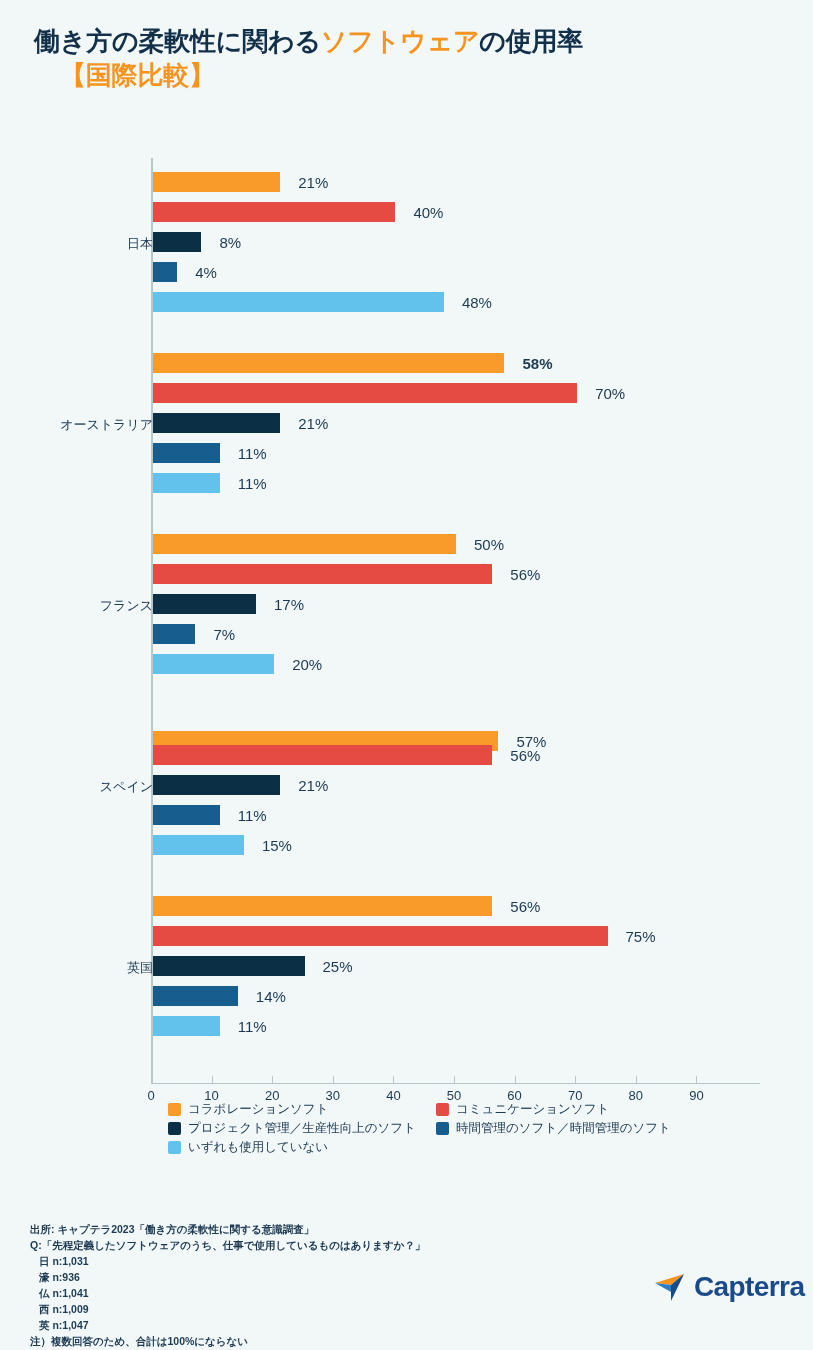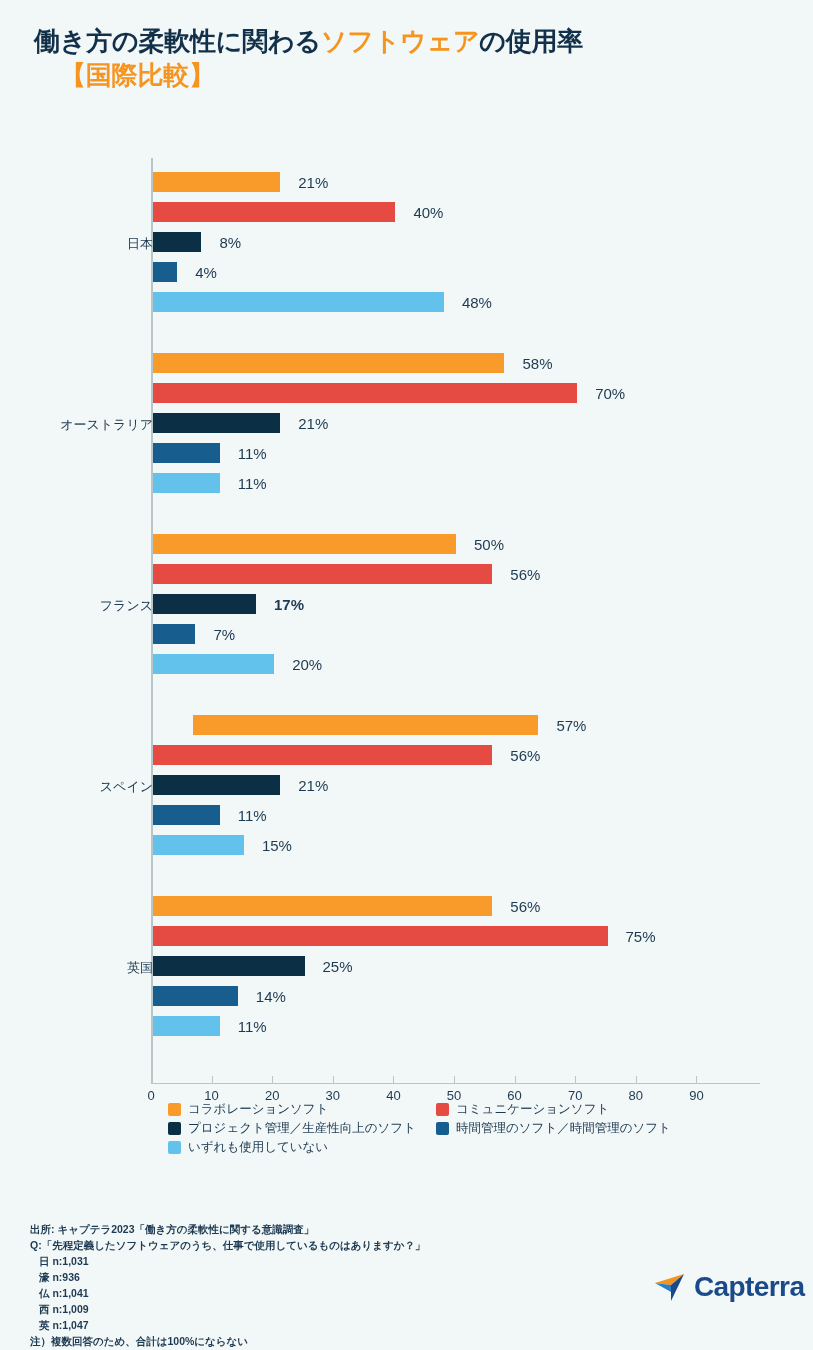--- a/index.html
+++ b/index.html
@@ -195,21 +195,21 @@
           </div>
           <div class="bar-row" style="top: 120px; width: 620px;">
             <div class="bar" style="width: 290.88px; background: rgb(98, 194, 236);"></div>
             <span class="bar-value" style="left: 290.88px;">48%</span>
           </div>
         </div>
         <div class="group" style="top: 203px; height: 150px;">
           <div class="group-label" style="top: 63px;">オーストラリア</div>
           <div class="bar-row" style="top: 0px; width: 620px;">
             <div class="bar" style="width: 351.48px; background: rgb(249, 155, 43);"></div>
-            <span class="bar-value" style="left: 351.48px;">58%</span>
+            <span class="bar-value" style="left: 351.48px; font-weight: bold;">58%</span>
           </div>
           <div class="bar-row" style="top: 30px; width: 620px;">
             <div class="bar" style="width: 424.2px; background: rgb(229, 75, 67);"></div>
             <span class="bar-value" style="left: 424.2px;">70%</span>
           </div>
           <div class="bar-row" style="top: 60px; width: 620px;">
             <div class="bar" style="width: 127.26px; background: rgb(11, 47, 68);"></div>
             <span class="bar-value" style="left: 127.26px;">21%</span>
           </div>
           <div class="bar-row" style="top: 90px; width: 620px;">
@@ -226,34 +226,34 @@
           <div class="bar-row" style="top: 0px; width: 620px;">
             <div class="bar" style="width: 303px; background: rgb(249, 155, 43);"></div>
             <span class="bar-value" style="left: 303px;">50%</span>
           </div>
           <div class="bar-row" style="top: 30px; width: 620px;">
             <div class="bar" style="width: 339.36px; background: rgb(229, 75, 67);"></div>
             <span class="bar-value" style="left: 339.36px;">56%</span>
           </div>
           <div class="bar-row" style="top: 60px; width: 620px;">
             <div class="bar" style="width: 103.02px; background: rgb(11, 47, 68);"></div>
-            <span class="bar-value" style="left: 103.02px; font-weight: bold;">17%</span>
+            <span class="bar-value" style="left: 103.02px;">17%</span>
           </div>
           <div class="bar-row" style="top: 90px; width: 620px;">
             <div class="bar" style="width: 42.42px; background: rgb(23, 94, 142);"></div>
             <span class="bar-value" style="left: 42.42px;">7%</span>
           </div>
           <div class="bar-row" style="top: 120px; width: 620px;">
             <div class="bar" style="width: 121.2px; background: rgb(98, 194, 236);"></div>
             <span class="bar-value" style="left: 121.2px;">20%</span>
           </div>
         </div>
         <div class="group" style="top: 565px; height: 150px;">
           <div class="group-label" style="top: 63px;">スペイン</div>
-          <div class="bar-row" style="top: 0px; width: 620px; margin-left: 40px;">
+          <div class="bar-row" style="top: 16px; width: 620px;">
             <div class="bar" style="width: 345.42px; background: rgb(249, 155, 43);"></div>
             <span class="bar-value" style="left: 345.42px;">57%</span>
           </div>
           <div class="bar-row" style="top: 30px; width: 620px;">
             <div class="bar" style="width: 339.36px; background: rgb(229, 75, 67);"></div>
             <span class="bar-value" style="left: 339.36px;">56%</span>
           </div>
           <div class="bar-row" style="top: 60px; width: 620px;">
             <div class="bar" style="width: 127.26px; background: rgb(11, 47, 68);"></div>
             <span class="bar-value" style="left: 127.26px;">21%</span>

